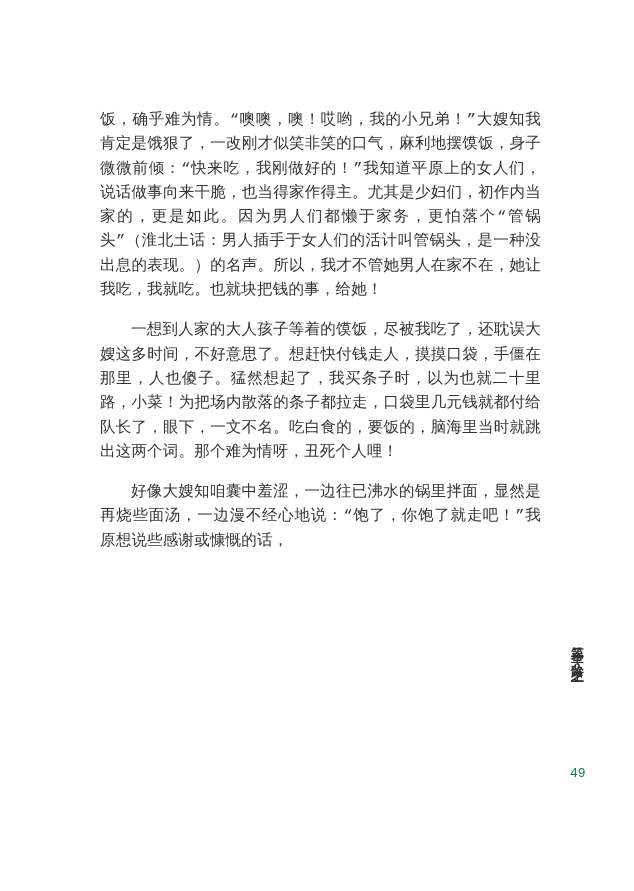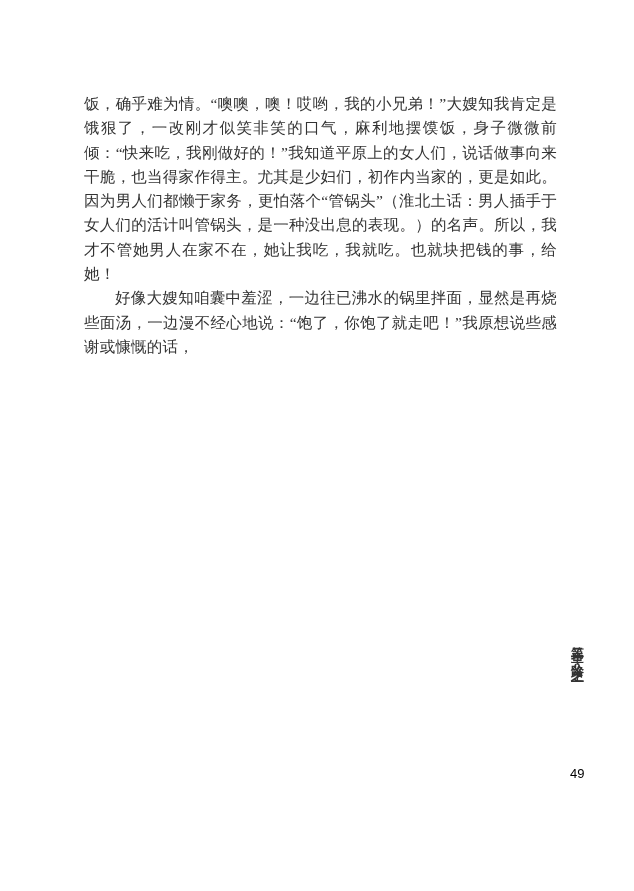--- a/index.html
+++ b/index.html
@@ -20,22 +20,23 @@
     left: 84px;
     top: 92px;
     width: 473px;
     color: #333333;
     font-size: 15.5px;
     line-height: 24.3px;
     text-align: justify;
     letter-spacing: 0.2px;
   }
   .text-block p {
-    margin: 0;
+    margin: 16px;
     padding: 0;
+    font-family: Liberation Mono, monospace;
   }
   .text-block p.indent {
     text-indent: 2em;
   }
   .margin-column {
     position: absolute;
     left: 568px;
     top: 636px;
     width: 30px;
     color: #333333;
@@ -53,33 +54,34 @@
     font-weight: 700;
     font-size: 13px;
     letter-spacing: 2px;
     color: #333333;
     white-space: nowrap;
   }
   .page-number {
     position: absolute;
     left: 570px;
     top: 766px;
-    font-family: Liberation Sans, sans-serif;
+    font-family: Liberation Mono, monospace;
     font-weight: 400;
     font-size: 13px;
-    color: #000000;
+    color: #15803d;
   }
 </style>
 </head>
 <body>
 
 <div class="page">
 
   <main class="text-block">
     <p>饭，确乎难为情。“噢噢，噢！哎哟，我的小兄弟！”大嫂知我肯定是饿狠了，一改刚才似笑非笑的口气，麻利地摆馍饭，身子微微前倾：“快来吃，我刚做好的！”我知道平原上的女人们，说话做事向来干脆，也当得家作得主。尤其是少妇们，初作内当家的，更是如此。因为男人们都懒于家务，更怕落个“管锅头”（淮北土话：男人插手于女人们的活计叫管锅头，是一种没出息的表现。）的名声。所以，我才不管她男人在家不在，她让我吃，我就吃。也就块把钱的事，给她！</p>
+    <p class="indent">一想到人家的大人孩子等着的馍饭，尽被我吃了，还耽误大嫂这多时间，不好意思了。想赶快付钱走人，摸摸口袋，手僵在那里，人也傻子。猛然想起了，我买条子时，以为也就二十里路，小菜！为把场内散落的条子都拉走，口袋里几元钱就都付给队长了，眼下，一文不名。吃白食的，要饭的，脑海里当时就跳出这两个词。那个难为情呀，丑死个人哩！</p>
     <p class="indent">好像大嫂知咱囊中羞涩，一边往已沸水的锅里拌面，显然是再烧些面汤，一边漫不经心地说：“饱了，你饱了就走吧！”我原想说些感谢或慷慨的话，</p>
   </main>
 
   <aside class="margin-column">
     <div class="chapter-marker">
       <span class="chapter-part">第二章</span>
       <span class="chapter-part">公路之上</span>
     </div>
   </aside>
 

